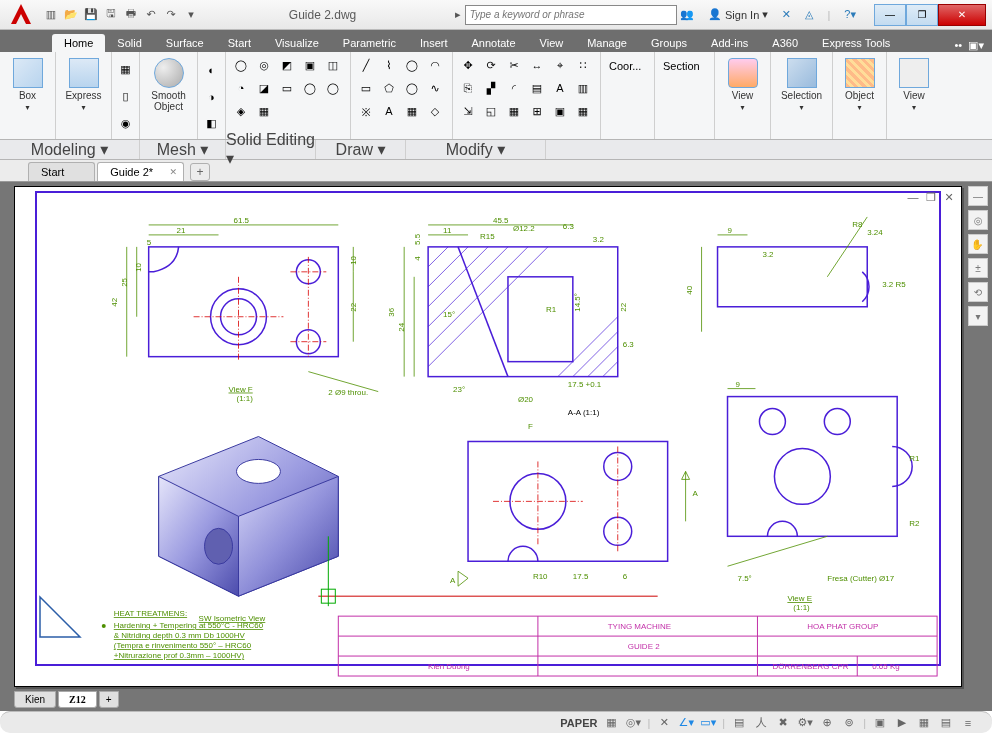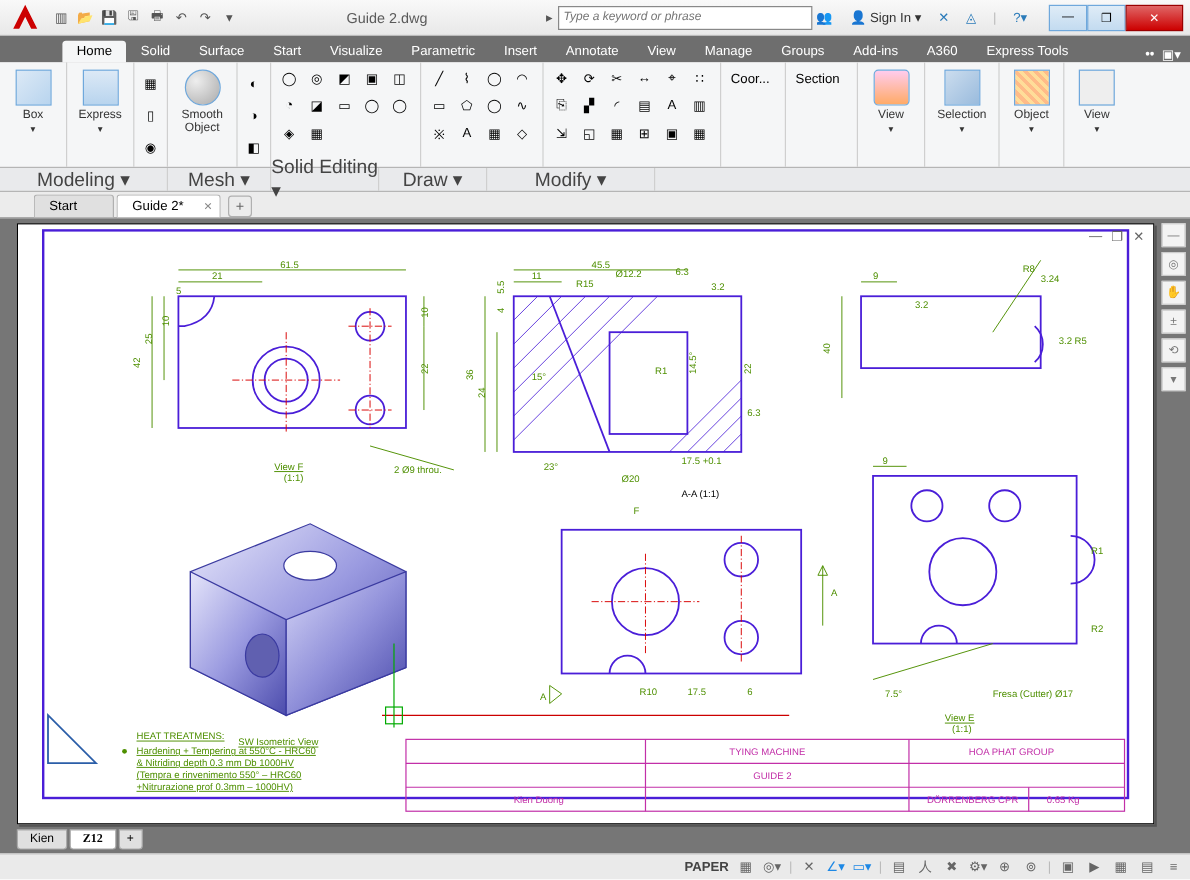--- a/index.html
+++ b/index.html
@@ -49,21 +49,21 @@
 .paper { position:absolute; left: 14px; right: 30px; top: 4px; bottom: 24px; background:#fff; border:1px solid #000; box-shadow: 2px 2px 0 #555; overflow:hidden; }
 .paper .sheet-border { position:absolute; left:20px; right:20px; top:4px; bottom:20px; border: 2px solid #4a1ed8; }
 .right-panel { position:absolute; right:2px; top:4px; width:22px; display:flex; flex-direction:column; gap:4px; }
 .right-panel .pbtn { width:20px; height:20px; background:#f3f3f3; border:1px solid #ccc; font-size:10px; display:flex; align-items:center; justify-content:center; color:#777;}
 
 .model-tabs { position:absolute; left:14px; bottom:2px; height:20px; display:flex; align-items:center; gap:2px;}
 .model-tabs .mtab2 { padding: 2px 10px; font-size:10px; background:#e0e0e0; border:1px solid #aaa; border-radius: 0 0 3px 3px;}
 .model-tabs .mtab2.active { background:#fff; font-weight: 600; font-family: Liberation Serif, serif;}
 
 
-.statusbar { position:absolute; bottom:0; left:0; right:0; height:22px; background:#eaeaea; border-top:1px solid #bbb; display:flex; align-items:center; padding: 0 6px; gap:6px; font-size:11px; color:#444;}
+.statusbar { position:absolute; bottom:0; left:0; right:0; height:22px; background:#eaeaea; border-top:1px solid #bbb; display:flex; align-items:center; padding: 0 16px; gap:6px; font-size:11px; color:#444;border-radius:10px;}
 .statusbar .right { margin-left:auto; display:flex; gap:6px; align-items:center;}
 .sicon { width:16px; height:16px; display:flex; align-items:center; justify-content:center; font-size:11px; color:#666; border:1px solid transparent;}
 
 
 .dwg { position:absolute; inset:0; }
 .dwg svg { width:100%; height:100%; }
 .blue { stroke:#4a1ed8; fill:none; stroke-width:1.5; }
 .green { stroke:#4e8f00; fill:none; stroke-width:0.8; }
 .greent { fill:#4e8f00; font-size:8px; font-family: Arial; }
 .red { stroke:#d80000; fill:none; stroke-width:0.8; }

